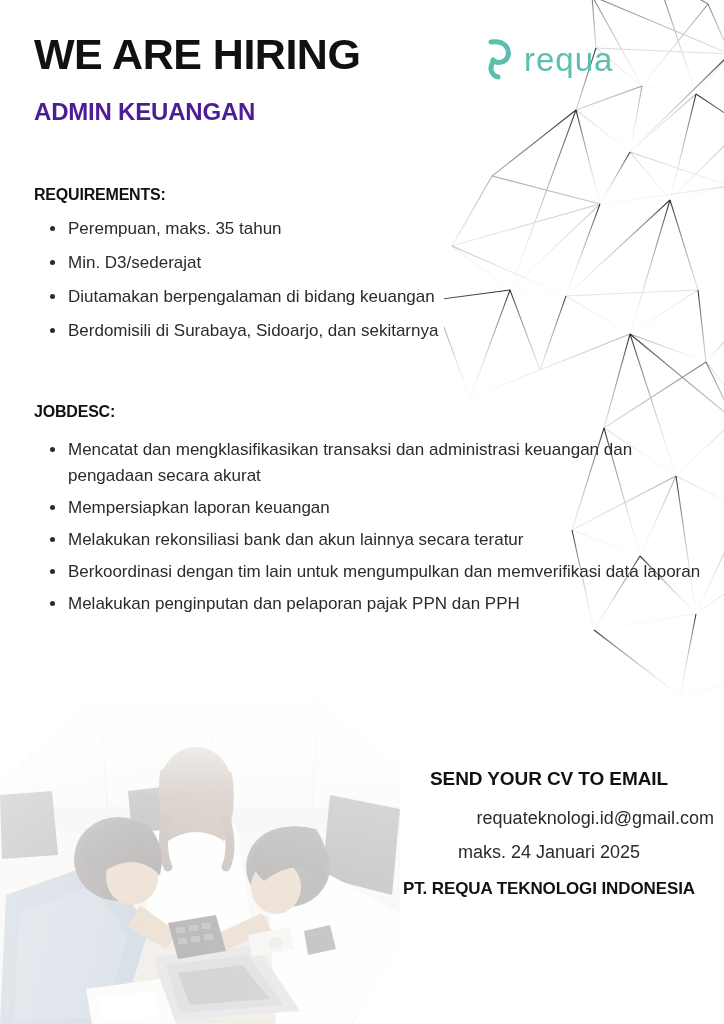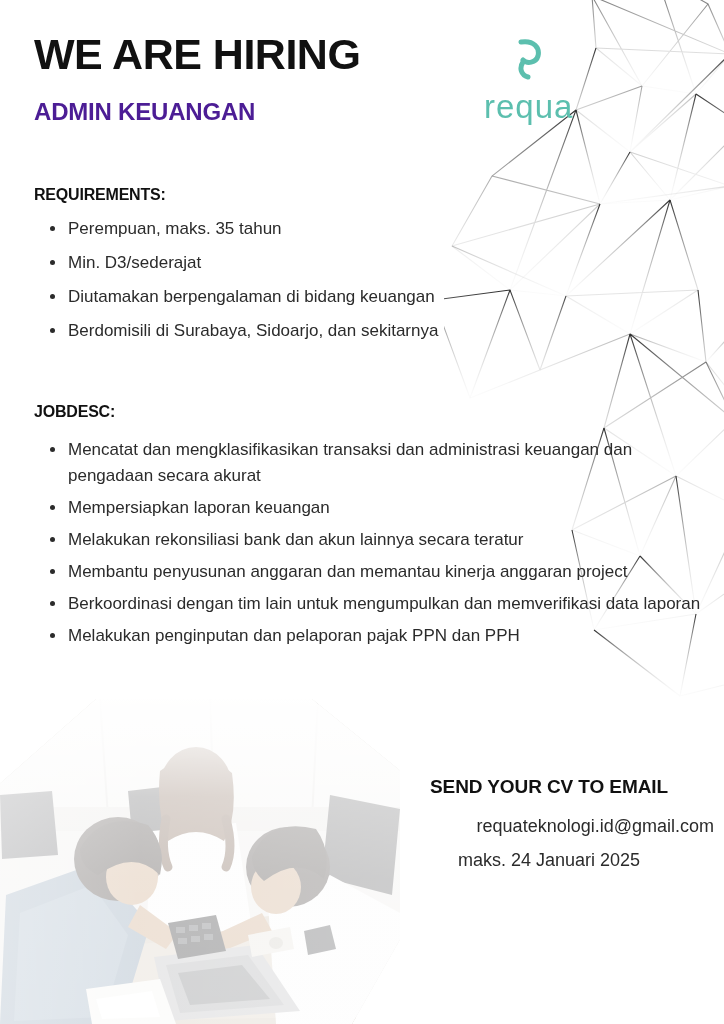--- a/index.html
+++ b/index.html
@@ -85,21 +85,20 @@
   }
 
   
   .logo {
     position: absolute;
     left: 484px;
     top: 38px;
     display: flex;
     align-items: center;
     gap: 10px;
-    flex-direction: column;
   }
   .logo-mark {
     width: 30px;
     height: 42px;
     display: block;
   }
   .logo-word {
     font-size: 33px;
     color: #5cbfae;
     letter-spacing: 1px;
@@ -149,21 +148,20 @@
     background: #2b2b2b;
   }
 
   
   .contact {
     position: absolute;
     left: 384px;
     top: 768px;
     width: 330px;
     text-align: center;
-    margin-top: 8px;
   }
   .contact-heading {
     font-size: 19px;
     font-weight: bold;
     letter-spacing: -0.1px;
     color: #111111;
     margin-bottom: 18px;
   }
   .contact-email {
     font-size: 18px;
@@ -312,25 +310,25 @@
       <li>Min. D3/sederajat</li>
       <li>Diutamakan berpengalaman di bidang keuangan</li>
       <li>Berdomisili di Surabaya, Sidoarjo, dan sekitarnya</li>
     </ul>
 
     <div class="section-title" id="job-title">JOBDESC:</div>
     <ul class="bullets" id="job-list">
       <li>Mencatat dan mengklasifikasikan transaksi dan administrasi keuangan dan pengadaan secara akurat</li>
       <li>Mempersiapkan laporan keuangan</li>
       <li>Melakukan rekonsiliasi bank dan akun lainnya secara teratur</li>
-      <li>Membantu penyusunan anggaran dan memantau kinerja anggaran project</li>
       <li>Berkoordinasi dengan tim lain untuk mengumpulkan dan memverifikasi data laporan</li>
       <li>Melakukan penginputan dan pelaporan pajak PPN dan PPH</li>
     </ul>
 
     <div class="contact">
       <div class="contact-heading">SEND YOUR CV TO EMAIL</div>
       <div class="contact-email">requateknologi.id@gmail.com</div>
       <div class="contact-deadline">maks. 24 Januari 2025</div>
+      <div class="contact-company">PT. REQUA TEKNOLOGI INDONESIA</div>
     </div>
 
   </div>
 </div>
 
 </body></html>

